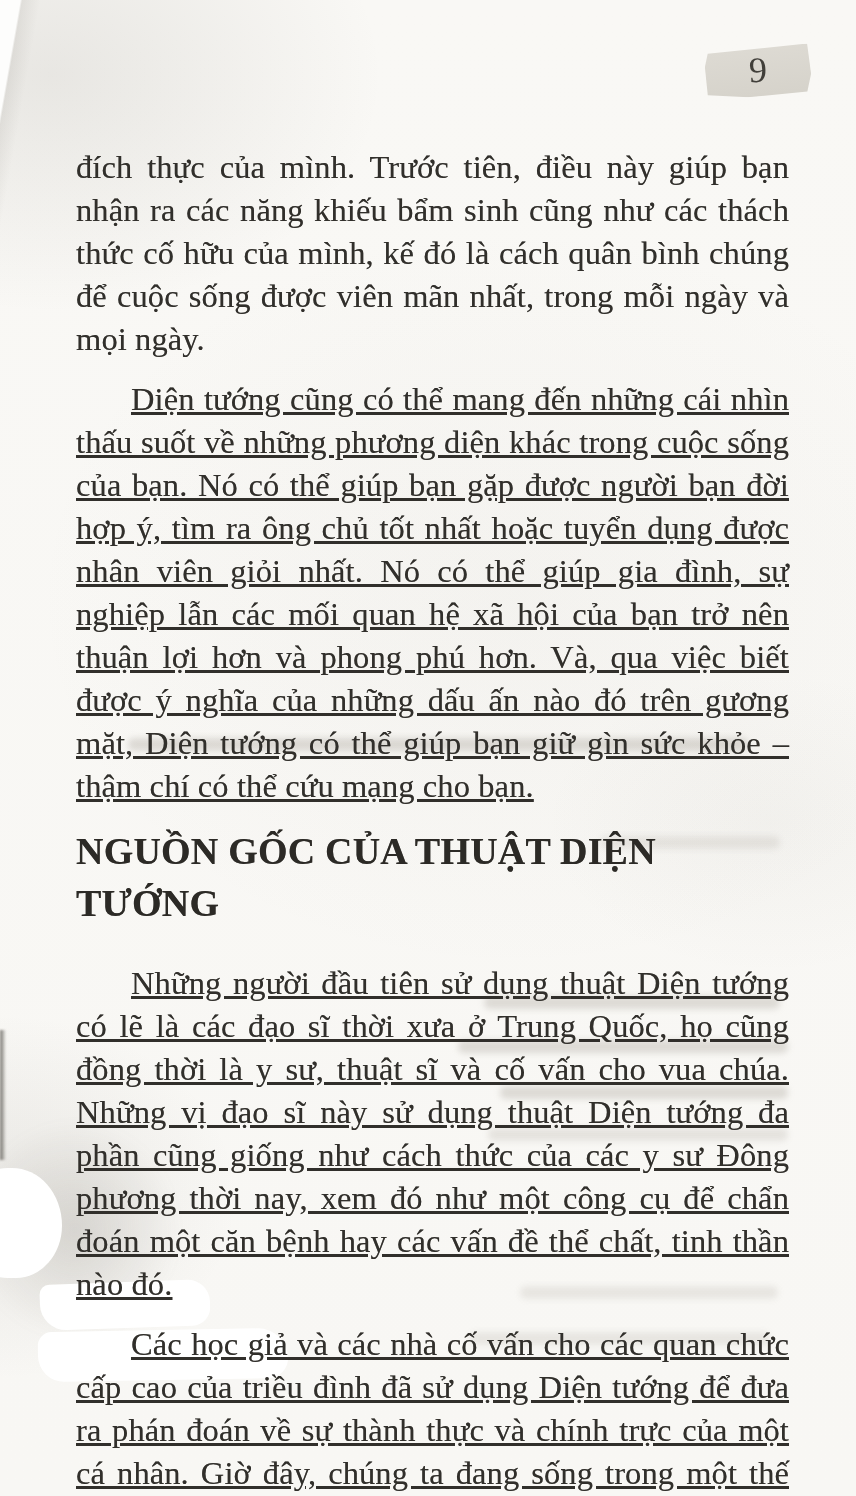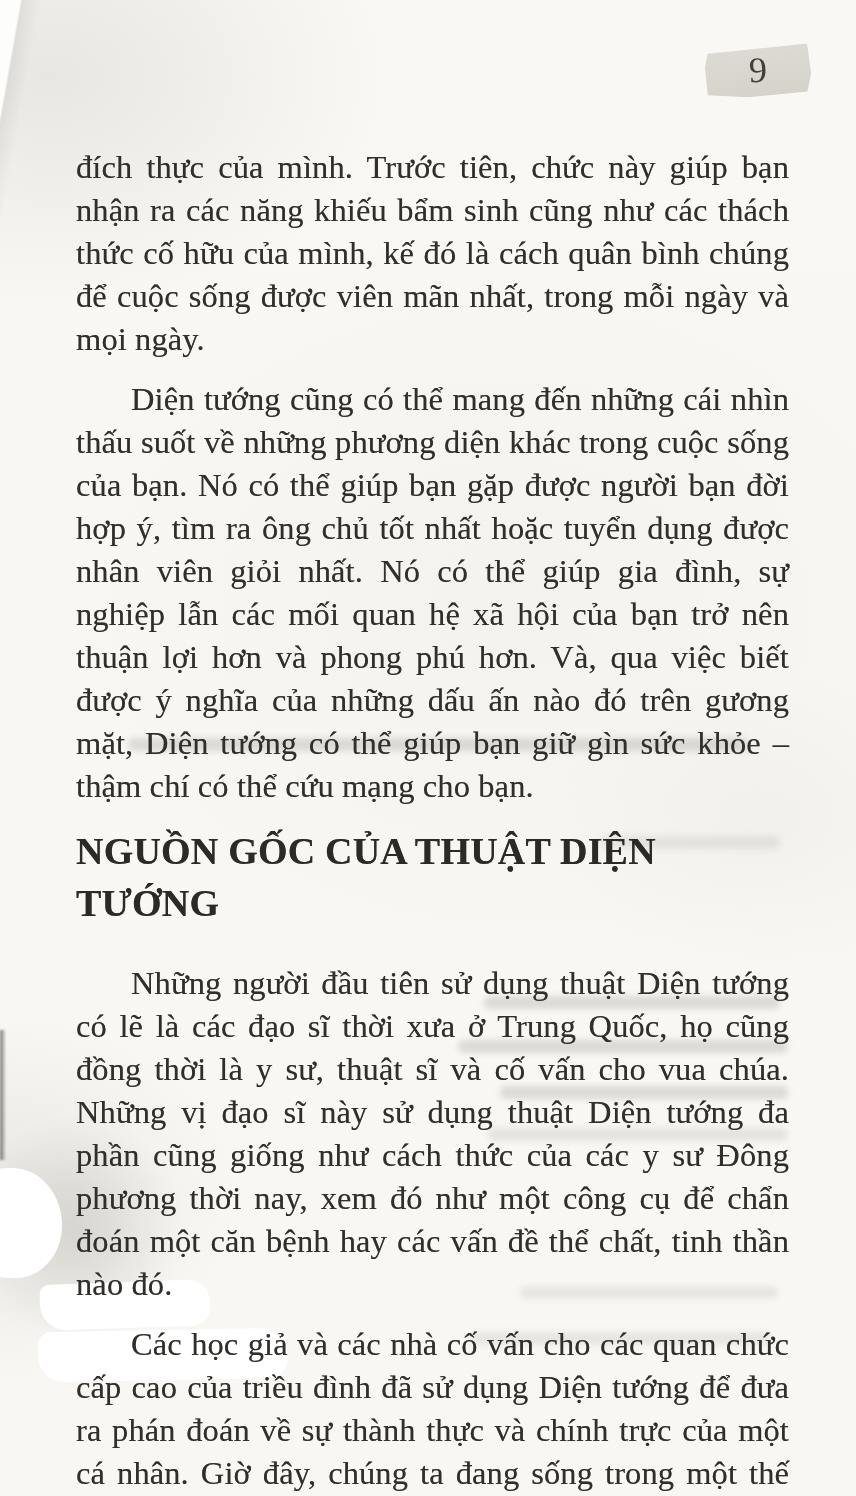--- a/index.html
+++ b/index.html
@@ -108,21 +108,21 @@
     z-index: 2;
   }
   .content p {
     margin: 0 0 17px 0;
     font-size: 32.5px;
     line-height: 43px;
     text-align: justify;
     letter-spacing: 0.1px;
     text-shadow: 0 0 0.6px rgba(49,47,43,0.55);
   }
-  .content p.indent { text-indent: 55px; }
+  .content p.indent { text-indent: 55px; text-decoration: underline; }
   .content h2 {
     margin: 11px 0 33px 0;
     font-size: 38px;
     line-height: 52px;
     font-weight: bold;
     color: #2c2a26;
     letter-spacing: 0.2px;
     text-shadow: 0 0 0.6px rgba(44,42,38,0.6);
   }
 </style>
@@ -146,20 +146,20 @@
   <div class="ghost ghost-5"></div>
   <div class="ghost ghost-6"></div>
   <div class="ghost ghost-7"></div>
   <div class="ghost ghost-8"></div>
 
   <div class="page-tab">
     <span class="num">9</span>
   </div>
 
   <div class="content">
-    <p>đích thực của mình. Trước tiên, chức này giúp bạn nhận ra các năng khiếu bẩm sinh cũng như các thách thức cố hữu của mình, kế đó là cách quân bình chúng để cuộc sống được viên mãn nhất, trong mỗi ngày và mọi ngày.</p>
+    <p>đích thực của mình. Trước tiên, điều này giúp bạn nhận ra các năng khiếu bẩm sinh cũng như các thách thức cố hữu của mình, kế đó là cách quân bình chúng để cuộc sống được viên mãn nhất, trong mỗi ngày và mọi ngày.</p>
     <p class="indent">Diện tướng cũng có thể mang đến những cái nhìn thấu suốt về những phương diện khác trong cuộc sống của bạn. Nó có thể giúp bạn gặp được người bạn đời hợp ý, tìm ra ông chủ tốt nhất hoặc tuyển dụng được nhân viên giỏi nhất. Nó có thể giúp gia đình, sự nghiệp lẫn các mối quan hệ xã hội của bạn trở nên thuận lợi hơn và phong phú hơn. Và, qua việc biết được ý nghĩa của những dấu ấn nào đó trên gương mặt, Diện tướng có thể giúp bạn giữ gìn sức khỏe – thậm chí có thể cứu mạng cho bạn.</p>
     <h2>NGUỒN GỐC CỦA THUẬT DIỆN TƯỚNG</h2>
     <p class="indent">Những người đầu tiên sử dụng thuật Diện tướng có lẽ là các đạo sĩ thời xưa ở Trung Quốc, họ cũng đồng thời là y sư, thuật sĩ và cố vấn cho vua chúa. Những vị đạo sĩ này sử dụng thuật Diện tướng đa phần cũng giống như cách thức của các y sư Đông phương thời nay, xem đó như một công cụ để chẩn đoán một căn bệnh hay các vấn đề thể chất, tinh thần nào đó.</p>
     <p class="indent">Các học giả và các nhà cố vấn cho các quan chức cấp cao của triều đình đã sử dụng Diện tướng để đưa ra phán đoán về sự thành thực và chính trực của một cá nhân. Giờ đây, chúng ta đang sống trong một thế giới của thông tin tức thời, chỉ mất vài phút là có thể tìm ra</p>
   </div>
 
 </div>
 
 </body></html>

